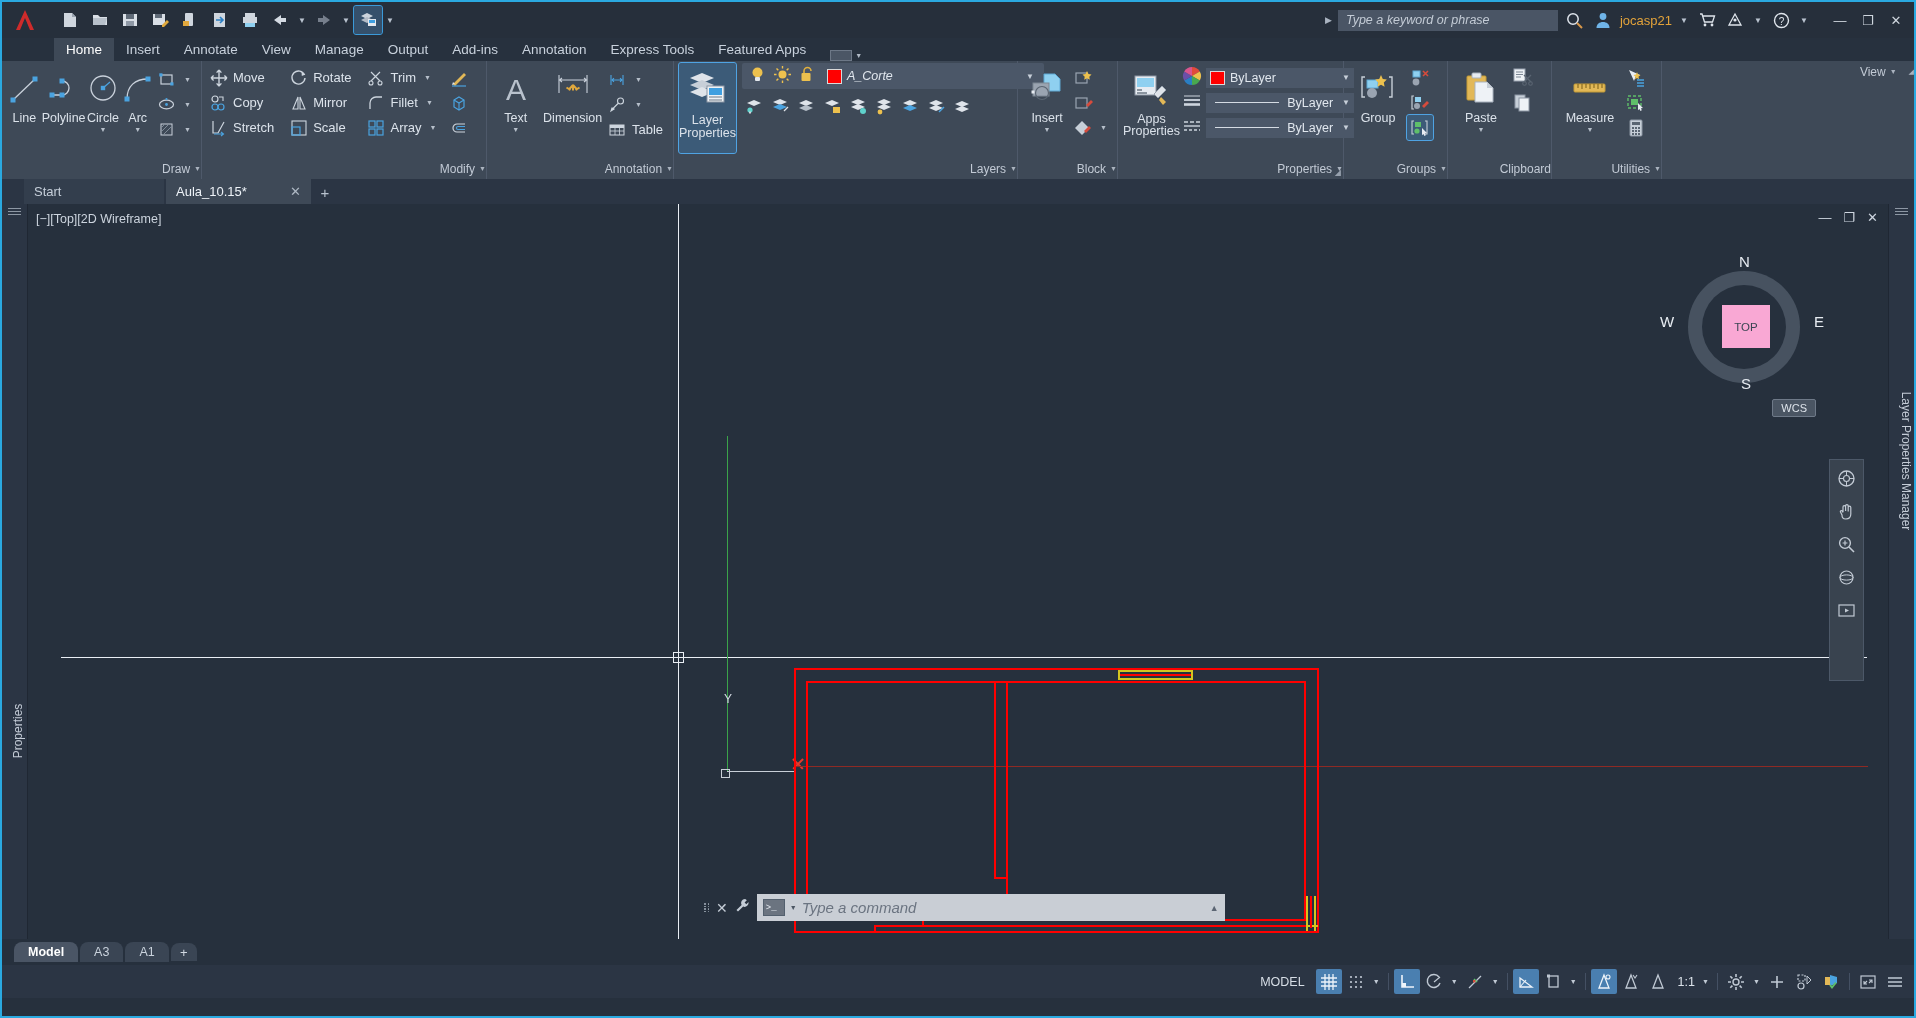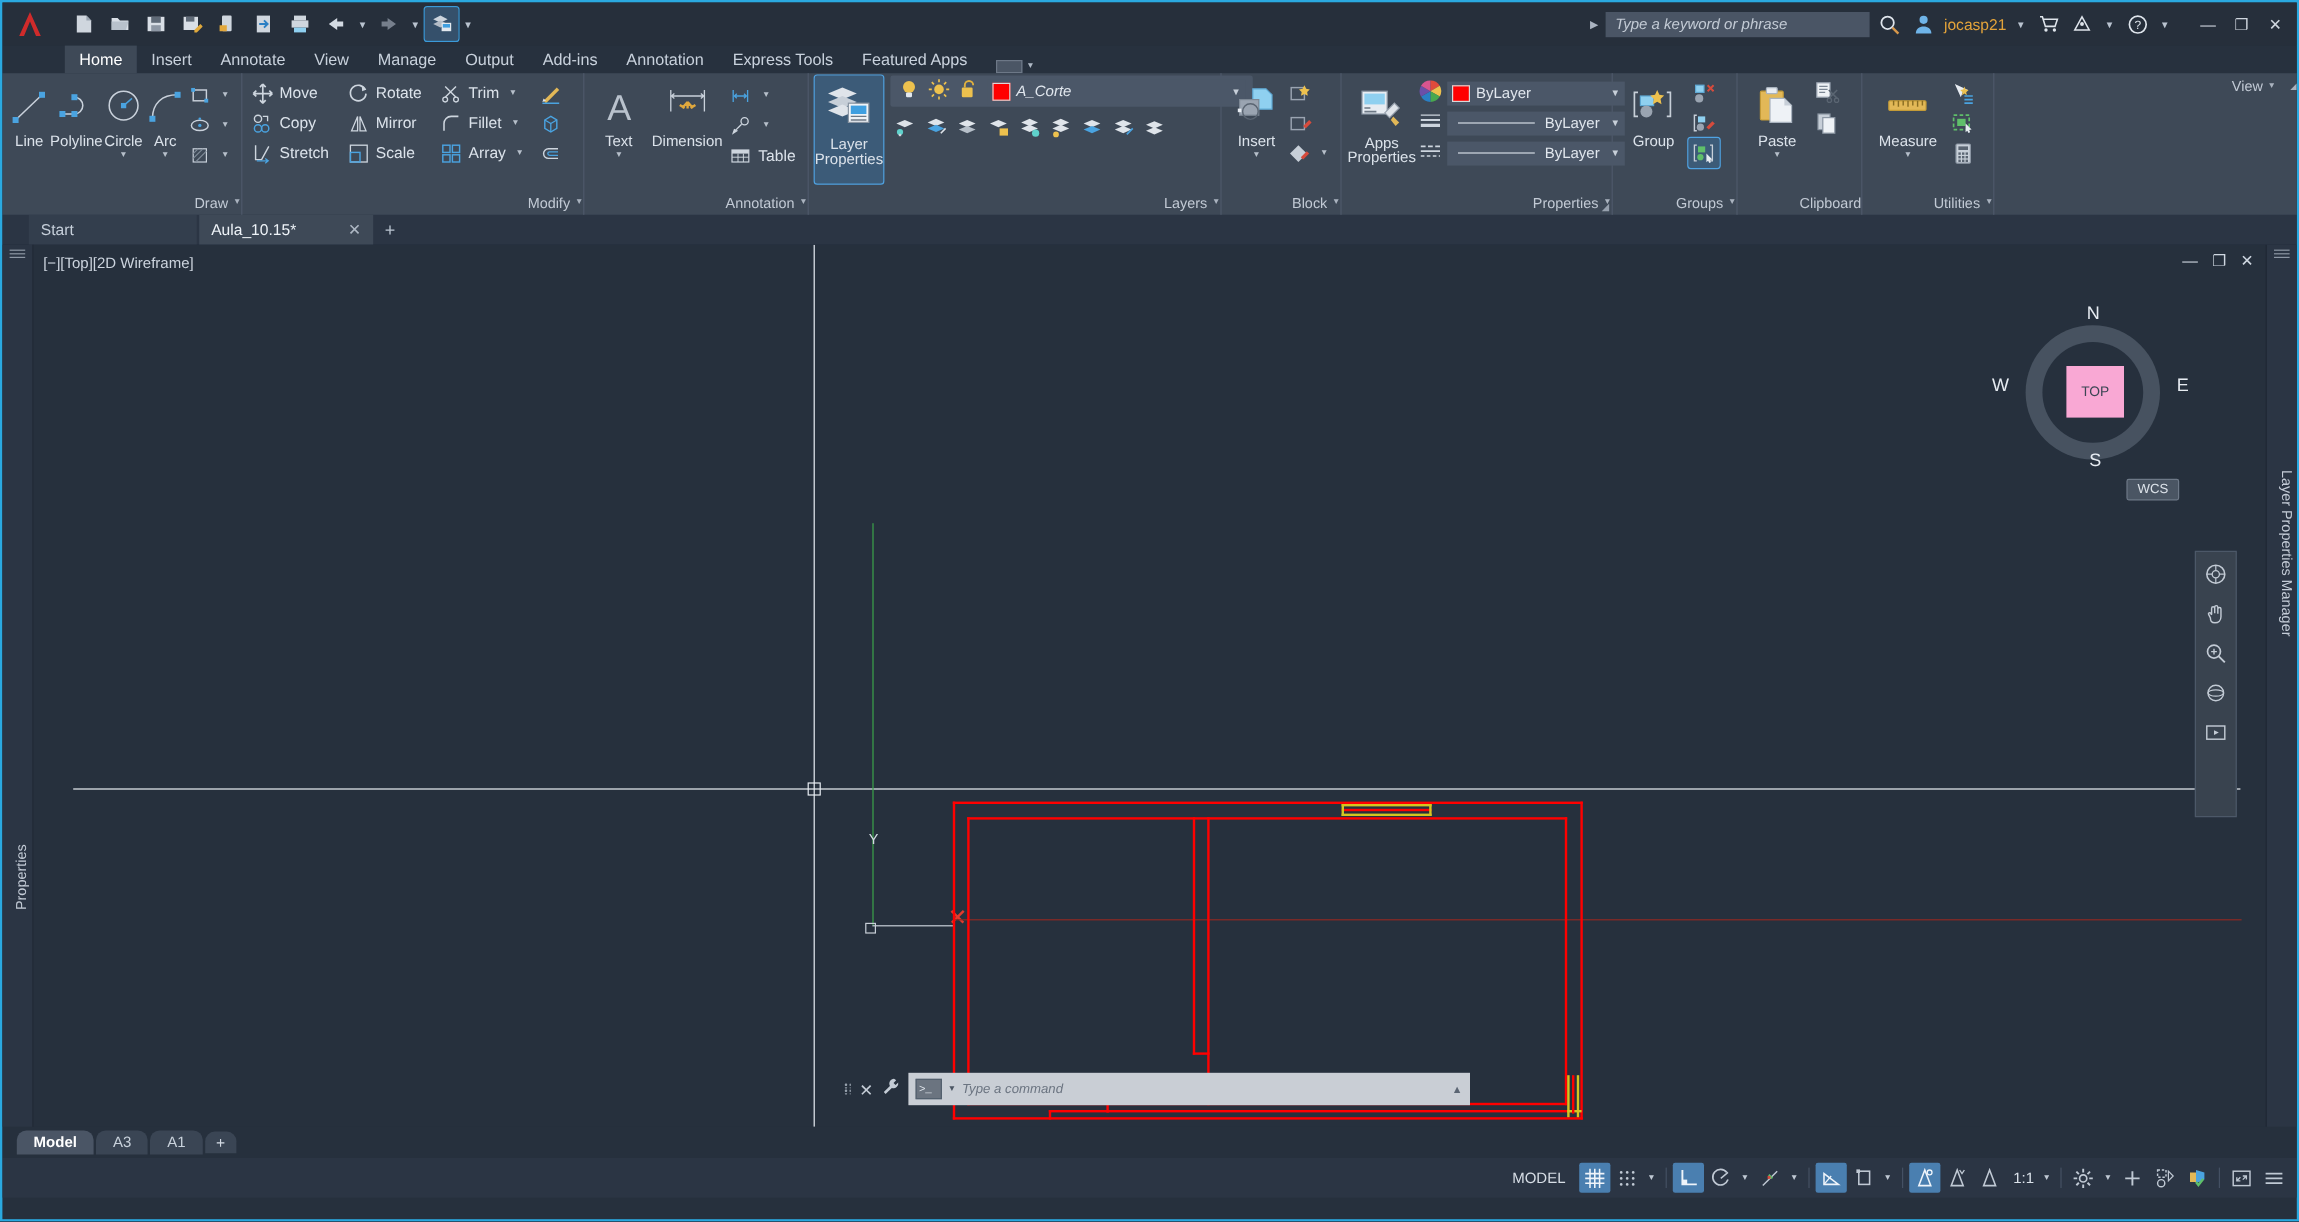--- a/index.html
+++ b/index.html
@@ -175,21 +175,21 @@
   .cmd-grip i { width:1.5px; height:1.5px; background:#98a2ae; border-radius:50%; }
   .cmd-x { color:#c4ccd6; font-size:14px; }
   .cmd-wr { color:#c4ccd6; font-size:14px; }
   .cmd-field { width:468px; height:27px; background:#c9ced5; display:flex; align-items:center;
                padding:0 6px; gap:5px; }
   .cmd-icon { width:22px; height:17px; background:#6b7480; border:1px solid #53606e;
               display:flex; align-items:center; color:#e6ebf1; font-size:9px;
               padding-left:2px; font-family:"Liberation Mono", monospace; }
   .cmd-dd { font-size:7px; color:#4c5663; }
   .cmd-input { flex:1; border:none; background:transparent; font-style:italic;
-               font-size:11px; color:#4a5360; font-family:"Liberation Sans", sans-serif; }
+               font-size:15px; color:#4a5360; font-family:"Liberation Sans", sans-serif; }
   .cmd-input::placeholder { color:#6b7481; font-style:italic; }
   .cmd-up { font-size:9px; color:#5b6573; }
 
   
   .layouttabs { height:26px; background:#26303d; display:flex; align-items:center;
                 padding-left:12px; gap:2px; }
   .ltab { height:20px; padding:0 14px; display:flex; align-items:center; font-size:12.5px;
           color:#c9d2dc; background:#3a4554; border-radius:8px 8px 0 0; }
   .ltab.active { background:#4a5565; color:#ffffff; font-weight:bold; }
   .ltab-add { width:26px; height:18px; display:flex; align-items:center; justify-content:center;

